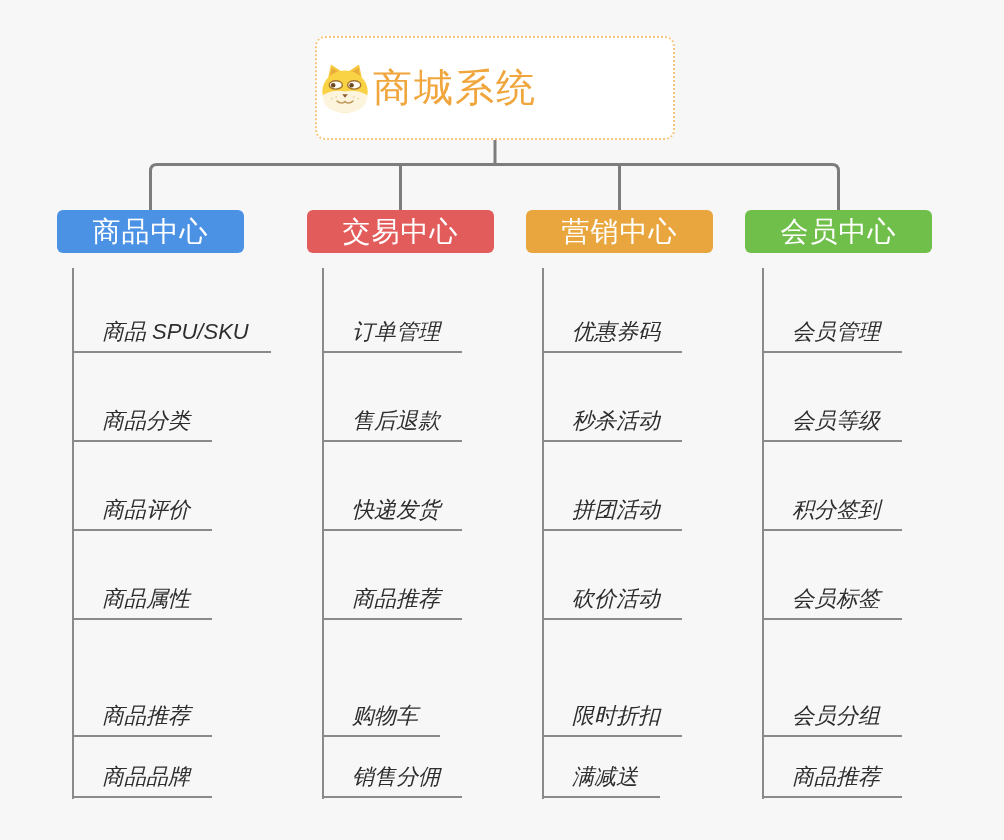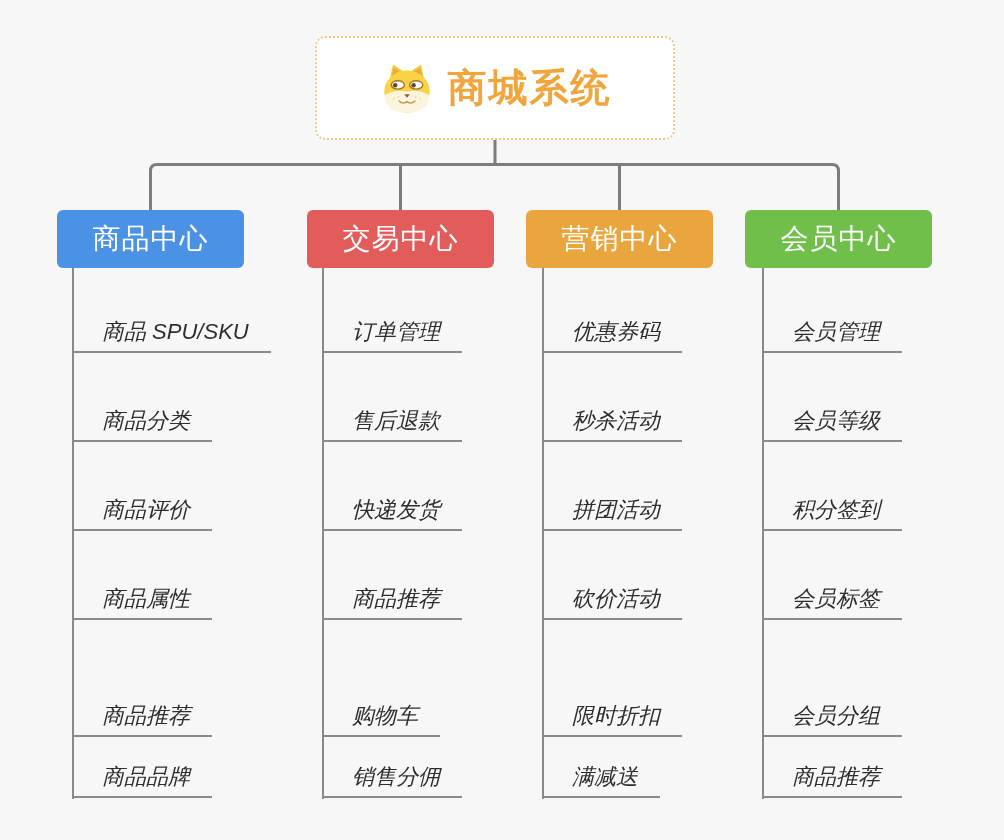--- a/index.html
+++ b/index.html
@@ -18,44 +18,41 @@
   
   .root-node {
     position: absolute;
     left: 315px; top: 36px;
     width: 360px; height: 104px;
     background: #ffffff;
     border: 2px dotted #f6c67e;
     border-radius: 10px;
     display: flex;
     align-items: center;
-    justify-content: center;
-    gap: 13px;
     cursor: default;
-    font-weight: bold;
   }
   .root-node .root-label {
     font-size: 39px;
     letter-spacing: 2px;
     color: #f0a63c;
     white-space: nowrap;
   }
   .doge { width: 56px; height: 54px; flex: 0 0 auto; }
   
   svg.connectors {
     position: absolute;
     left: 0; top: 0;
     width: 1004px; height: 840px;
     pointer-events: none;
   }
   
   .branch-node {
     position: absolute;
     top: 210px;
-    width: 187px; height: 58px;
+    width: 187px; height: 43px;
     border-radius: 6px;
     display: flex;
     align-items: center;
     justify-content: center;
     color: #ffffff;
     font-size: 28px;
     letter-spacing: 1px;
     white-space: nowrap;
     cursor: default;
   }

